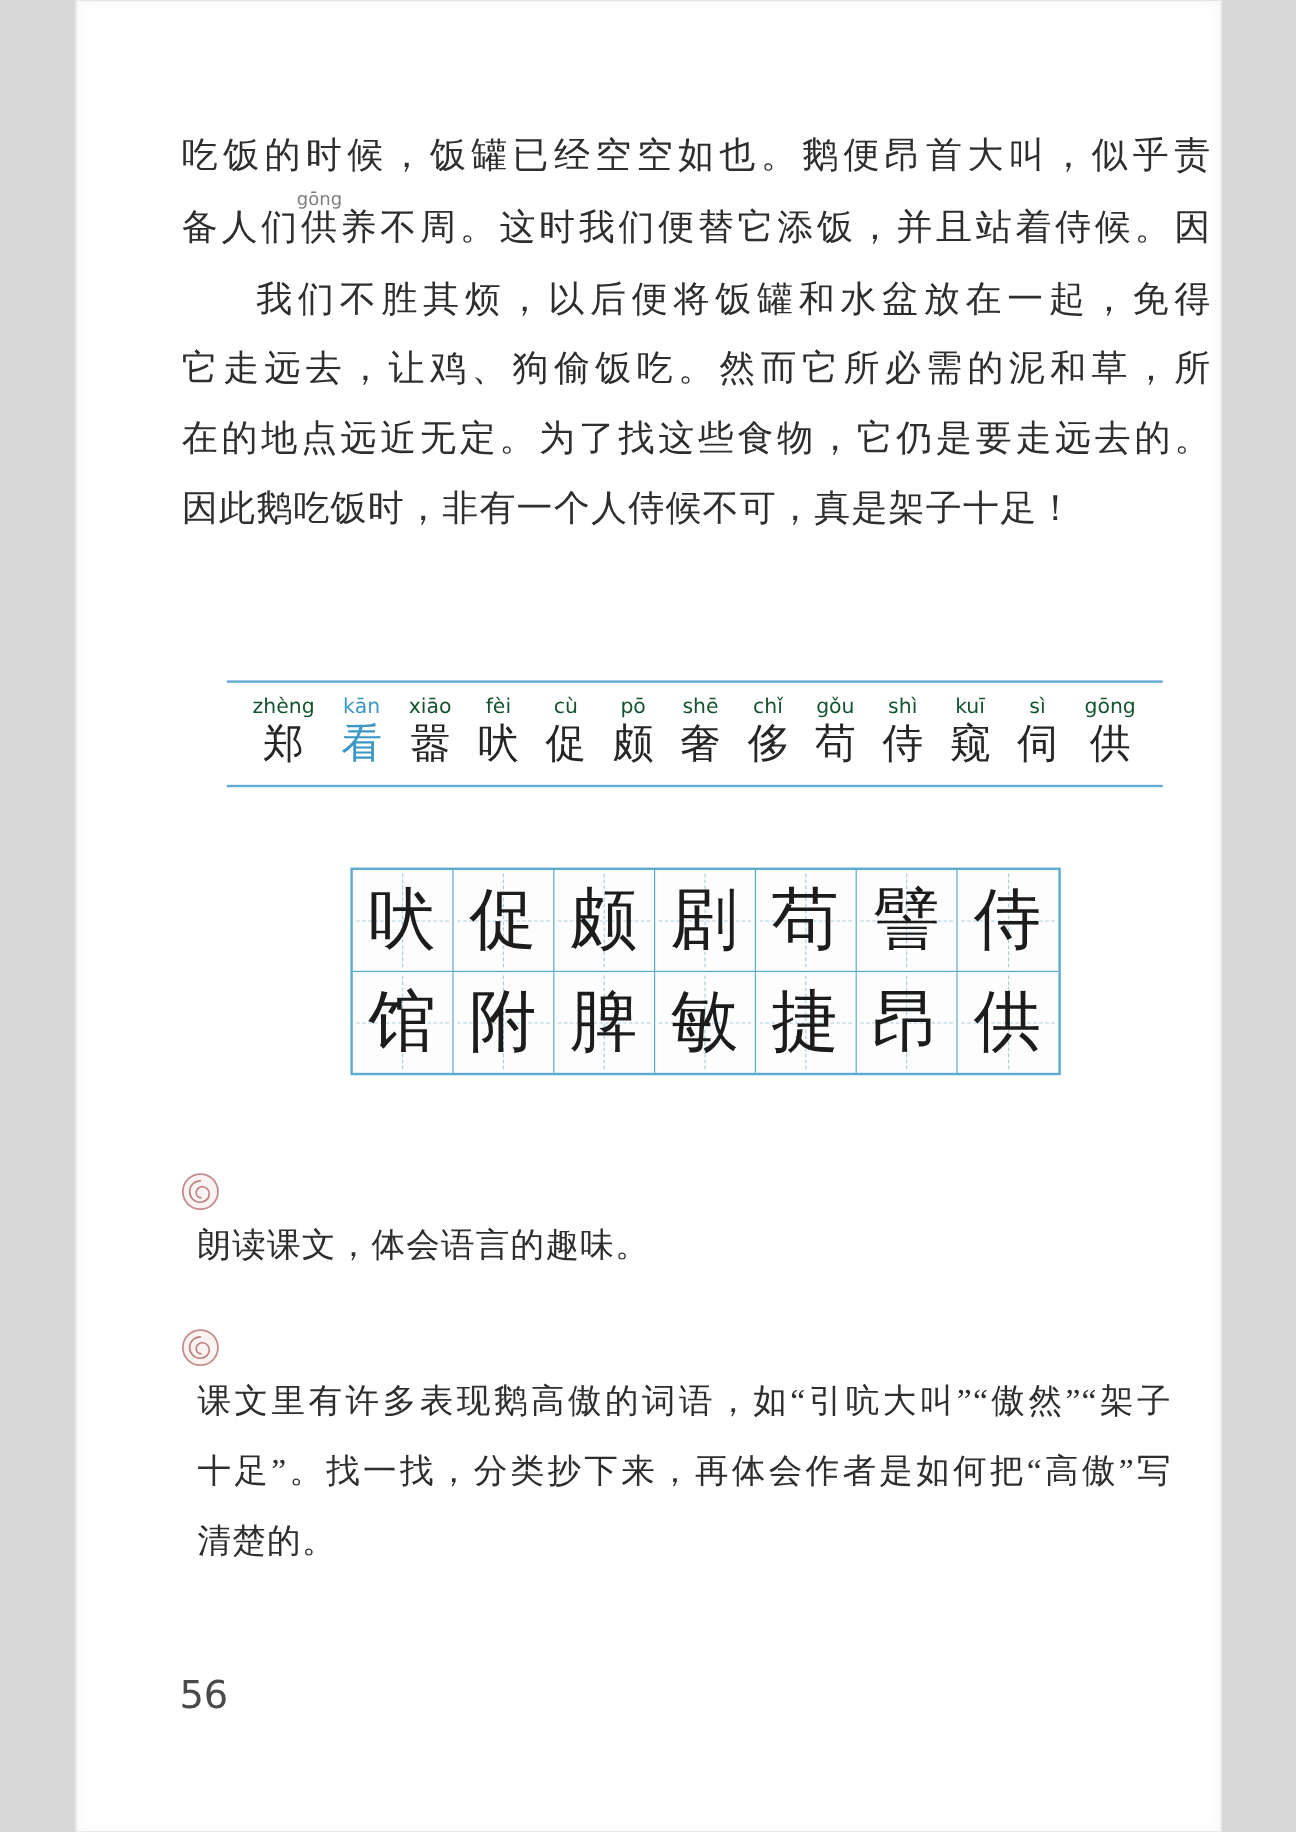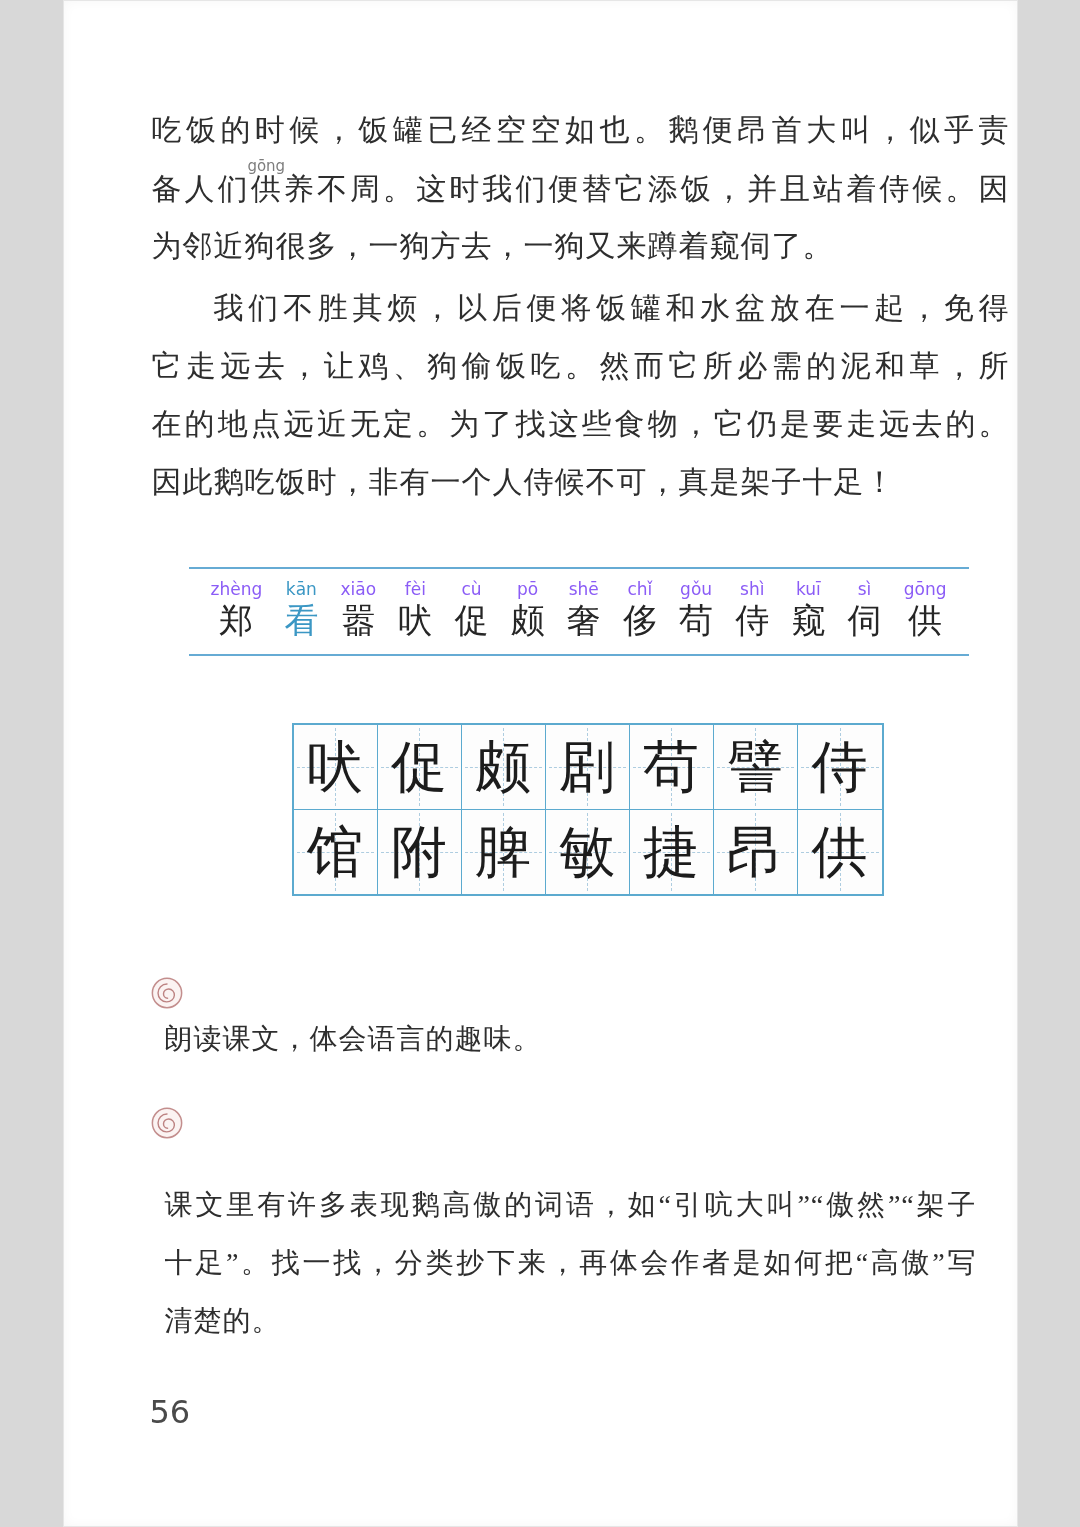--- a/index.html
+++ b/index.html
@@ -23,21 +23,21 @@
     font-size:15px; color:#7d7d7d; letter-spacing:0;
   }
 
   
   .pinyin-box {
     position:absolute; left:125px; top:566px; width:780px; box-sizing:border-box;
     border-top:2px solid #66abd4; border-bottom:2px solid #66abd4;
     padding:10px 22px 12px; display:flex; justify-content:space-between;
   }
   .py-col { text-align:center; min-width:34px; }
-  .py { font-family:"DejaVu Sans","Liberation Sans",sans-serif; font-size:17px; color:#8b5cf6; line-height:20px; }
+  .py { font-family:"DejaVu Sans","Liberation Sans",sans-serif; font-size:17px; color:#14532d; line-height:20px; }
   .ch { font-size:34px; line-height:42px; margin-top:1px; color:#262626; }
   .py-col.hl .py, .py-col.hl .ch { color:#3b97c4; }
 
   
   .writing-grid {
     position:absolute; left:228px; top:722px; width:592px; box-sizing:border-box;
     border:2px solid #5caacf; display:grid; grid-template-columns:repeat(7,1fr);
     background:#fdfdfd;
   }
   .cell {
@@ -47,21 +47,21 @@
   }
   .cell:nth-child(7n) { border-right:none; }
   .cell:nth-child(n+8) { border-bottom:none; }
   .cell::before { content:""; position:absolute; left:3px; right:3px; top:50%; border-top:1px dashed #aecde0; }
   .cell::after  { content:""; position:absolute; top:3px; bottom:3px; left:50%; border-left:1px dashed #aecde0; }
   .gch { position:relative; z-index:1; font-size:56px; line-height:1; color:#1c1c1c; }
 
   
   .exercises { position:absolute; left:86px; top:963px; width:862px; }
   .exercise { display:flex; align-items:flex-start;flex-direction:column; }
-  .exercise + .exercise { margin-top:26px;gap:36px; }
+  .exercise + .exercise { margin-top:26px; }
   .ex-icon { flex:0 0 34px; width:34px; height:34px; margin-top:12px; }
   .ex-body { margin-left:15px; width:812px; font-size:28px; }
   .exline { height:58px; line-height:58px; text-align:justify; letter-spacing:1px; }
   .exline.jl { text-align-last:justify; }
 
   
   .fills { position:absolute; left:165px; top:1213px; font-size:28px; }
   .fill-row { height:56px; line-height:56px; }
   .fill-label { letter-spacing:2px; }
   .blank {
@@ -78,21 +78,20 @@
 </style>
 </head>
 <body>
 
 <div class="page">
 
   <section class="body-text">
     <div class="para">
       <div class="line jl">吃饭的时候，饭罐已经空空如也。鹅便昂首大叫，似乎责</div>
       <div class="line jl"><span>备人们</span><ruby><span>供</span><rt>gōng</rt></ruby><span>养不周。这时我们便替它添饭，并且站着侍候。因</span></div>
-      <div class="line">为邻近狗很多，一狗方去，一狗又来蹲着窥伺了。</div>
     </div>
     <div class="para para2">
       <div class="line jl indent-first">我们不胜其烦，以后便将饭罐和水盆放在一起，免得</div>
       <div class="line jl">它走远去，让鸡、狗偷饭吃。然而它所必需的泥和草，所</div>
       <div class="line jl">在的地点远近无定。为了找这些食物，它仍是要走远去的。</div>
       <div class="line">因此鹅吃饭时，非有一个人侍候不可，真是架子十足！</div>
     </div>
   </section>
 
   <section class="pinyin-box">

